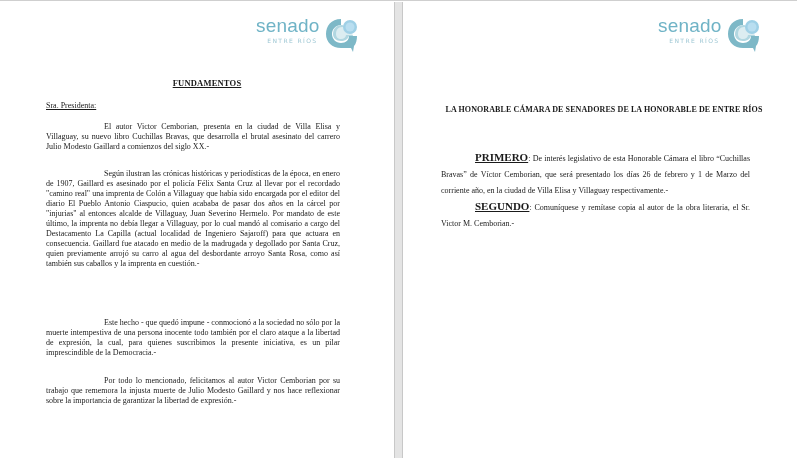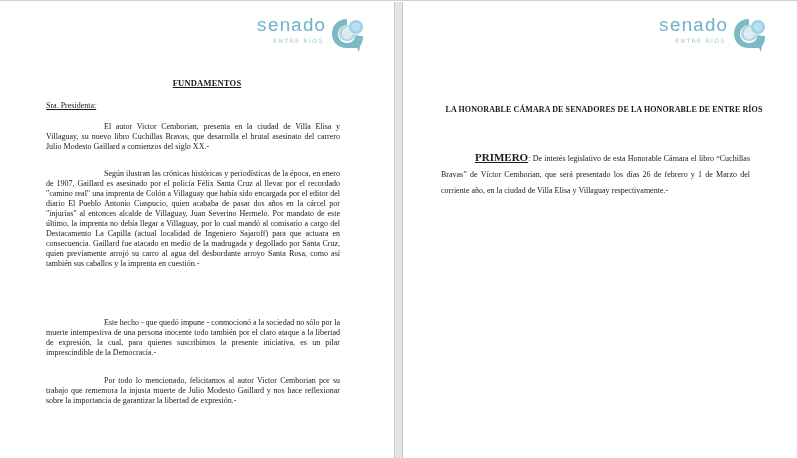--- a/index.html
+++ b/index.html
@@ -10,21 +10,21 @@
   .gutter { position: absolute; left: 394px; top: 1px; width: 9px; height: 457px; background: #e4e4e4; border-left: 1px solid #c8c8c8; border-right: 1px solid #c8c8c8; }
 
   .page { position: absolute; top: 1px; height: 457px; background: #ffffff; overflow: hidden; }
   .page-left { left: 0; width: 394px; }
   .page-right { left: 403px; width: 394px; }
 
   .logo { position: absolute; top: 14px; display: flex; align-items: flex-start; }
   .page-left .logo { left: 256px; }
   .page-right .logo { left: 255px; }
   .logo-text { display: flex; flex-direction: column; align-items: flex-end; margin-right: 4px; }
-  .logo-word { font-family: Liberation Mono, monospace; font-size: 19px; line-height: 20px; color: #6fb3c6; letter-spacing: 0.2px; }
+  .logo-word { font-family: Liberation Sans, sans-serif; font-size: 19px; line-height: 20px; color: #6fb3c6; letter-spacing: 0.2px; }
   .logo-sub { font-family: "DejaVu Sans", "Liberation Sans", sans-serif; font-size: 6px; line-height: 8px; color: #9cc6d3; letter-spacing: 1.4px; margin-top: 1px; margin-right: 2px; }
   .logo-mark { width: 34px; height: 36px; margin-top: 1px; }
 
   .heading-fund { position: absolute; left: 0; width: 394px; top: 76px; text-align: center; font-weight: bold; font-size: 8.5px; text-decoration: underline; letter-spacing: 0.2px; padding-left: 20px; }
   .salutation { position: absolute; left: 46px; top: 99px; font-size: 8px; text-decoration: underline; }
 
   .para { position: absolute; left: 46px; width: 294px; font-size: 8px; line-height: 10px; text-align: justify; text-indent: 58px; }
   .p1 { top: 120px; }
   .p2 { top: 167px; }
   .p3 { top: 316px; }
@@ -80,14 +80,15 @@
         <path d="M18 10 C14 10 12 13 12 17 C12 20 14 22 17 22 C20 22 22 20 22 18 L30 18 C30 14 28 10 24 9 Z" fill="#ffffff" opacity="0.55"></path>
         <circle cx="26" cy="10" r="7" fill="#9fd0e6"></circle>
         <circle cx="26" cy="10" r="4.5" fill="#b9def0"></circle>
       </svg>
     </div>
 
     <div class="title-right">LA HONORABLE CÁMARA DE SENADORES DE LA HONORABLE DE ENTRE RÍOS</div>
     <div class="declara">DECLARA:</div>
 
     <p class="article art1"><span class="art-label">PRIMERO</span><span>: De interés legislativo de esta Honorable Cámara el libro “Cuchillas Bravas” de Víctor Cemborian, que será presentado los días 26 de febrero y 1 de Marzo del corriente año, en la ciudad de Villa Elisa y Villaguay respectivamente.-</span></p>
+    <p class="article art2"><span class="art-label">SEGUNDO</span><span>: Comuníquese y remítase copia al autor de la obra literaria, el Sr. Victor M. Cemborian.-</span></p>
   </div>
 </div>
 
 </body></html>

